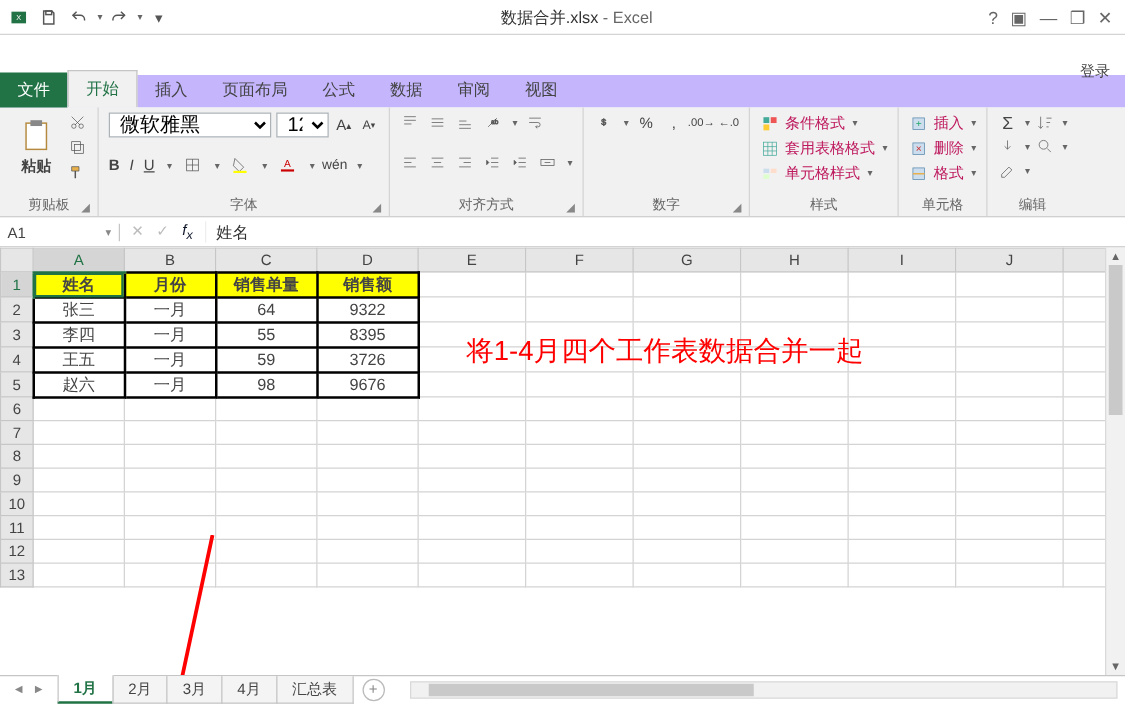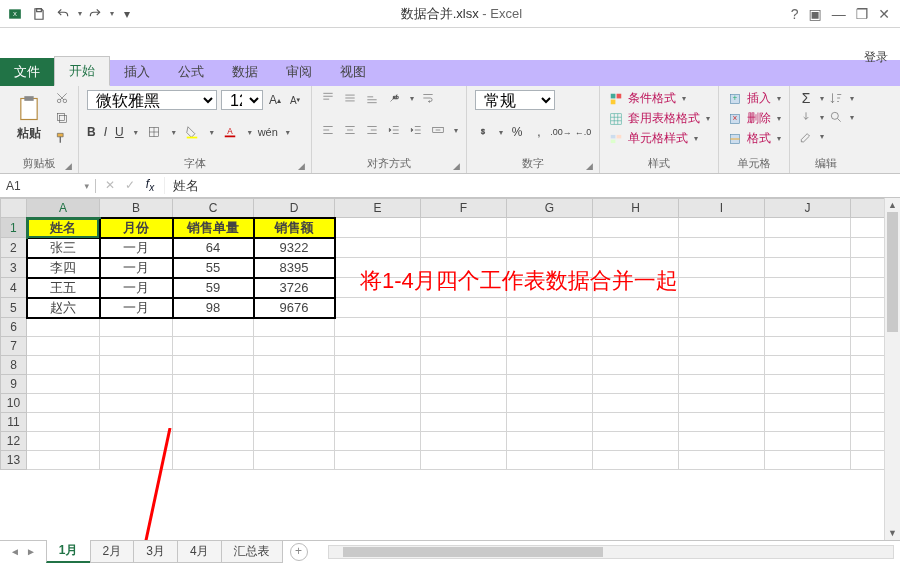--- a/index.html
+++ b/index.html
@@ -50,21 +50,21 @@
   table.sheet { border-collapse: collapse; width: 100%; table-layout: fixed; }
   .colhdr th, .rowhdr { background: #e6e6e6; border: 1px solid #c6c6c6; font-weight: normal; color: #444; font-size: 12px; height: 19px; }
   .colhdr th.sel { background: #d5d5d5; border-bottom: 2px solid #217346; color: #217346; }
   .rowhdr { width: 26px; text-align: center; }
   .rowhdr.sel { background: #d5d5d5; border-right: 2px solid #217346; color: #217346; }
   .corner { background: #e6e6e6; border: 1px solid #c6c6c6; width: 26px; }
   td.cell { border: 1px solid #d4d4d4; height: 19px; font-size: 13px; text-align: center; padding: 0 2px; background: #fff; }
   td.hd { background: #ffff00; font-weight: bold; border: 2px solid #000; }
   td.db { border: 2px solid #000; background: #fff; }
   .selbox { position: absolute; border: 2px solid #217346; pointer-events: none; }
-  .annotation { position: absolute; color: #ff0000; font-size: 22px; font-weight: normal; }
+  .annotation { position: absolute; color: #ff0000; font-size: 22px; font-weight: normal; margin-left: 13px; }
   .arrow { position: absolute; }
   .vscroll { position: absolute; right: 0; top: 0; bottom: 0; width: 16px; background: #f1f1f1; border-left: 1px solid #d9d9d9; }
   .vscroll .thumb { position: absolute; left: 2px; right: 2px; top: 14px; height: 120px; background: #c9c9c9; }
   .vscroll .arr { position: absolute; left: 0; right: 0; height: 14px; text-align: center; font-size: 9px; color: #666; line-height: 14px; }
 
   
   .tabstrip { display: flex; align-items: center; height: 22px; background: #fff; border-top: 1px solid #c5c5c5; }
   .tabstrip .nav { display: flex; gap: 6px; padding: 0 10px; color: #888; font-size: 10px; }
   .sheet-tab { padding: 2px 12px; border: 1px solid #c5c5c5; border-top: none; background: #f4f4f4; font-size: 12px; color: #444; margin-right: -1px; }
   .sheet-tab.active { background: #fff; border-bottom: 2px solid #217346; color: #217346; font-weight: bold; }
@@ -122,20 +122,21 @@
     <span>—</span>
     <span>❐</span>
     <span>✕</span>
   </div>
 </div>
 
 <div class="ribbon-tabs">
   <div class="tab-file">文件</div>
   <div class="tab active">开始</div>
   <div class="tab">插入</div>
+  <div class="tab">页面布局</div>
   <div class="tab">公式</div>
   <div class="tab">数据</div>
   <div class="tab">审阅</div>
   <div class="tab">视图</div>
   <div class="login">登录</div>
 </div>
 
 <div class="ribbon">
 
   <div class="group">
@@ -272,23 +273,20 @@
             <rect x="3" y="8" width="18" height="8"></rect>
             <path d="M8 12h8"></path>
           </svg>
         </span>
         <span class="dd">▾</span>
     </div>
     <div class="group-label"><span>对齐方式</span><span class="dlg">◢</span></div>
   </div>
 
   <div class="group">
-    <div class="group-row">
-        <select class="ribbon-sel" style="width:80px"><option>常规</option></select>
-      </div>
     <div class="group-row" style="gap:6px">
       <span class="smico">
           <svg viewBox="0 0 24 24" stroke="#555" fill="none">
             <text x="12" y="16" text-anchor="middle" font-size="12">$</text>
           </svg>
         </span>
         <span class="dd">▾</span>
       <span class="smico">%</span>
       <span class="smico">,</span>
       <span class="smico" style="font-size:9px">.00→</span>

